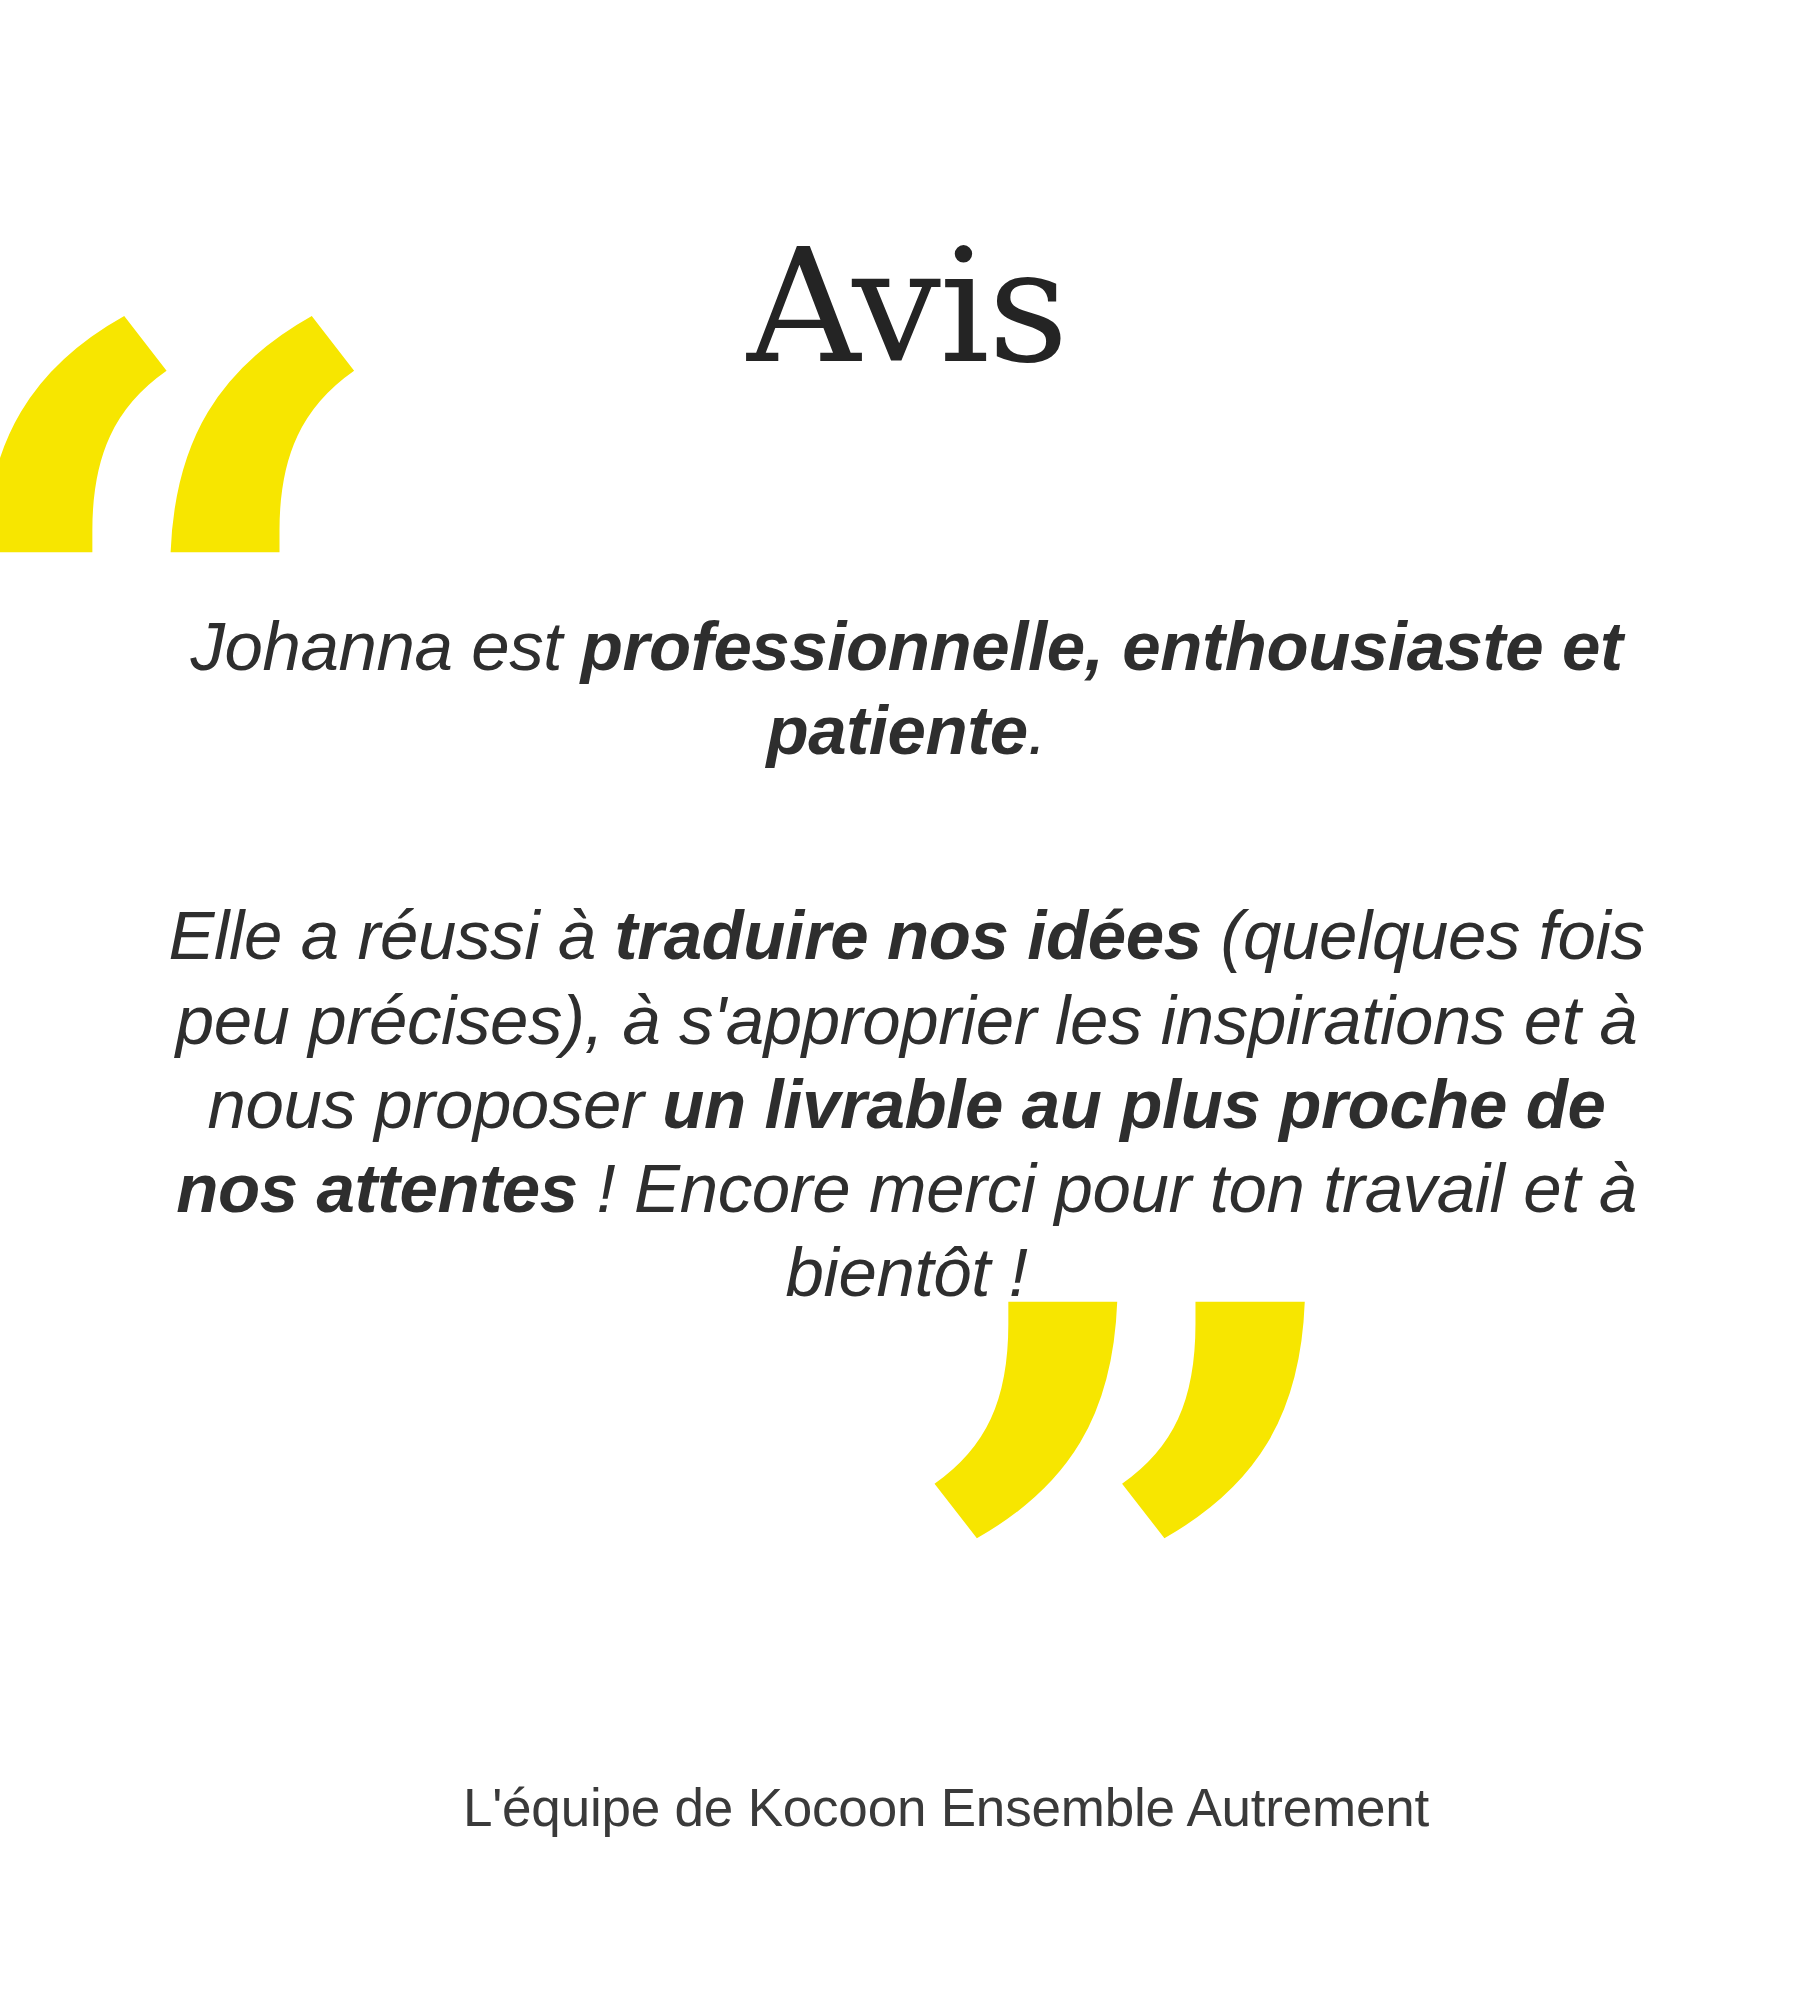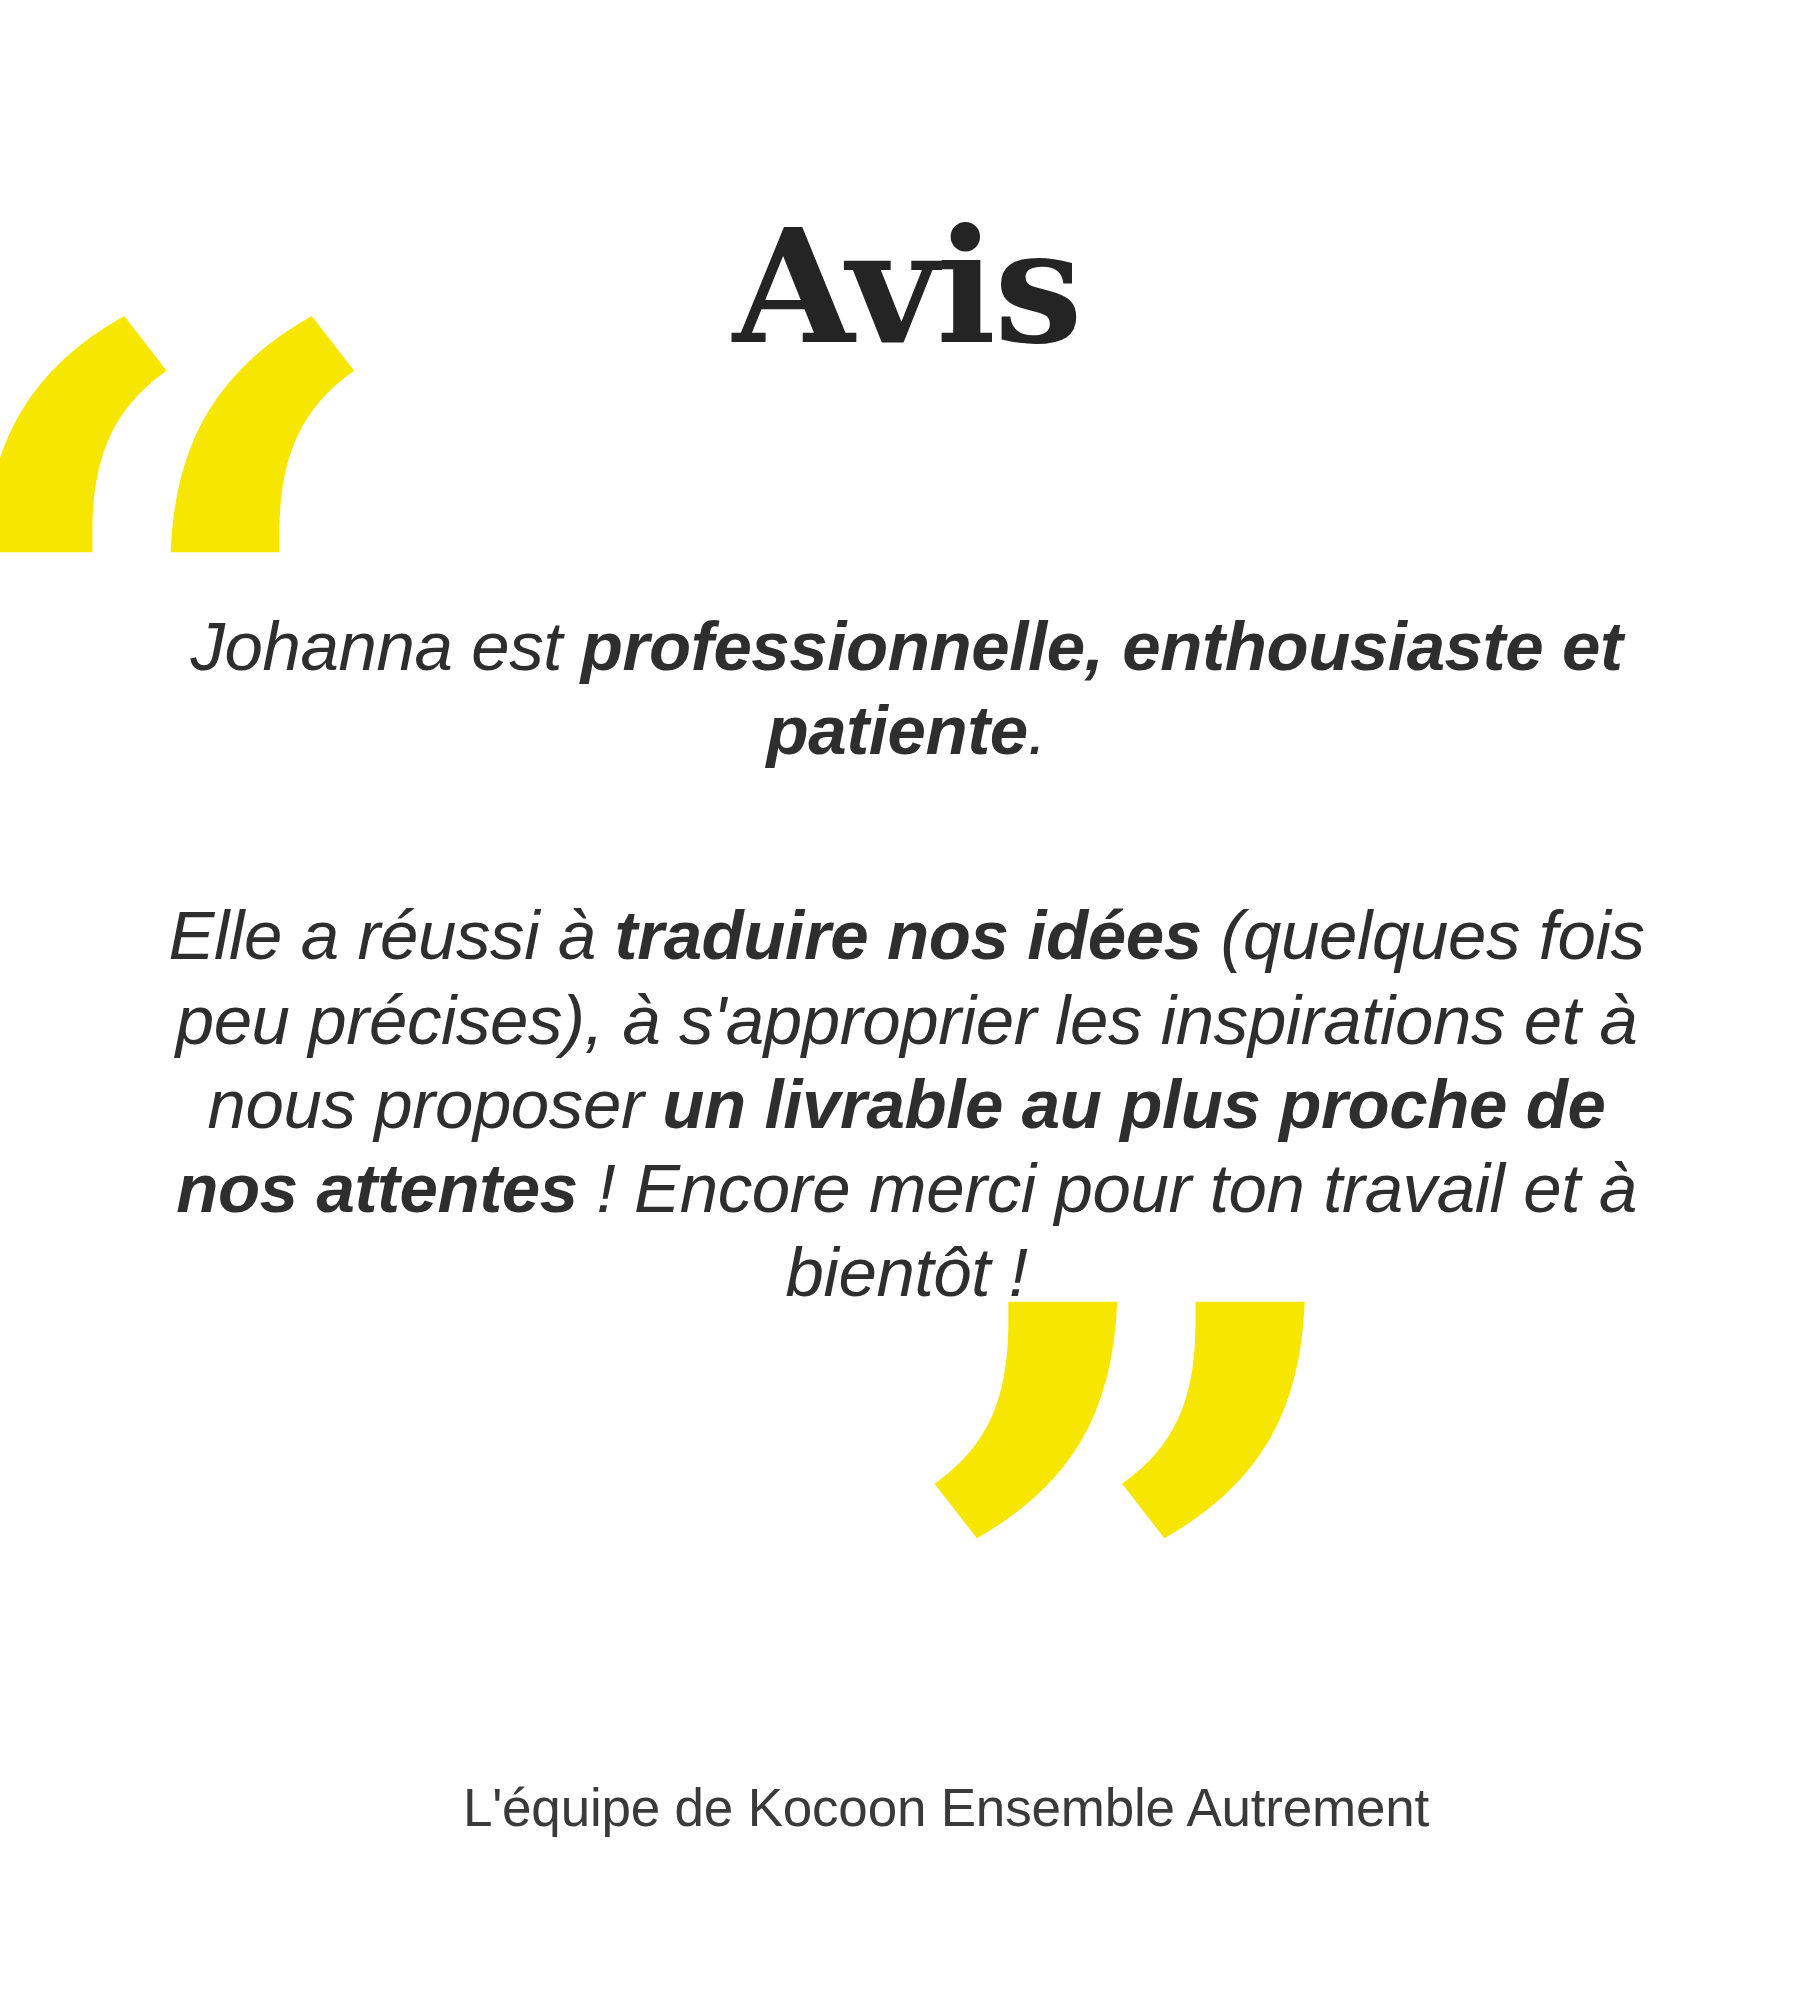--- a/index.html
+++ b/index.html
@@ -44,26 +44,26 @@
     position: relative;
     z-index: 5;
     width: 100%;
     height: 100%;
     box-sizing: border-box;
     padding: 0;
   }
 
   .title {
     position: absolute;
-    top: 209px;
+    top: 228px;
     left: 0;
     width: 100%;
     text-align: center;
     font-family: "DejaVu Serif", serif;
-    font-weight: 700;
+    font-weight: 400;
     font-size: 157px;
     line-height: 1;
     color: #242424;
     letter-spacing: -1.6px;
   }
 
   .body-block {
     position: absolute;
     top: 605px;
     left: 153px;

